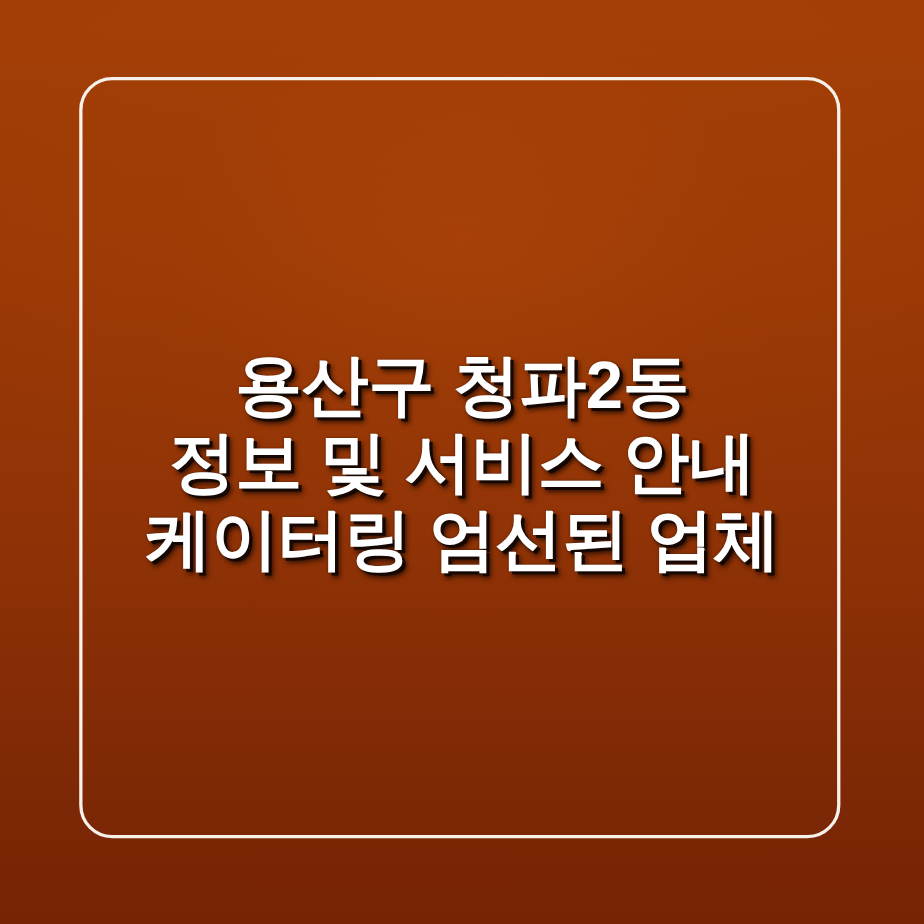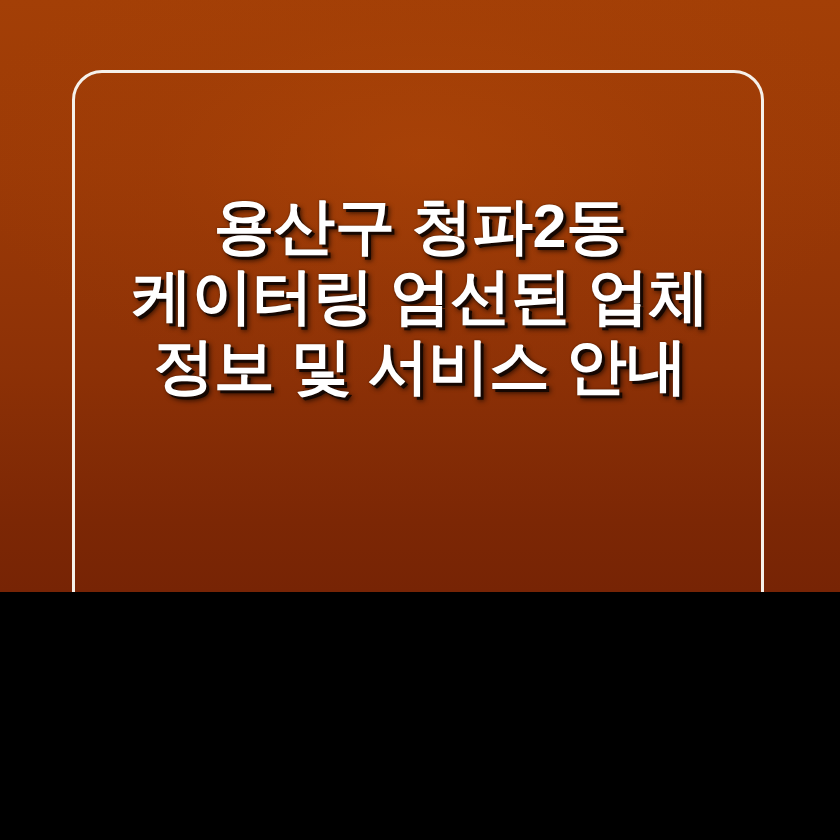--- a/index.html
+++ b/index.html
@@ -4,21 +4,21 @@
 <style>
   html, body {
     margin: 0;
     padding: 0;
     background: #000;
   }
 
   .canvas {
     position: relative;
     width: 840px;
-    height: 592px;
+    height: 840px;
     overflow: hidden;
     background: linear-gradient(180deg, #a33f06 0%, #9c3a06 28%, #8d3106 62%, #7c2705 88%, #772405 100%);
     font-family: "Liberation Sans", "DejaVu Sans", sans-serif;
   }
 
   
   .canvas::before {
     content: "";
     position: absolute;
     inset: 0;
@@ -68,17 +68,17 @@
 </style>
 </head>
 <body>
 
 <div class="canvas">
 
   <div class="frame"></div>
 
   <div class="title-block">
     <span class="title-line">용산구 청파2동</span>
+    <span class="title-line">정보 및 서비스 안내</span>
     <span class="title-line">케이터링 엄선된 업체</span>
-    <span class="title-line">정보 및 서비스 안내</span>
   </div>
 
 </div>
 
 </body></html>

